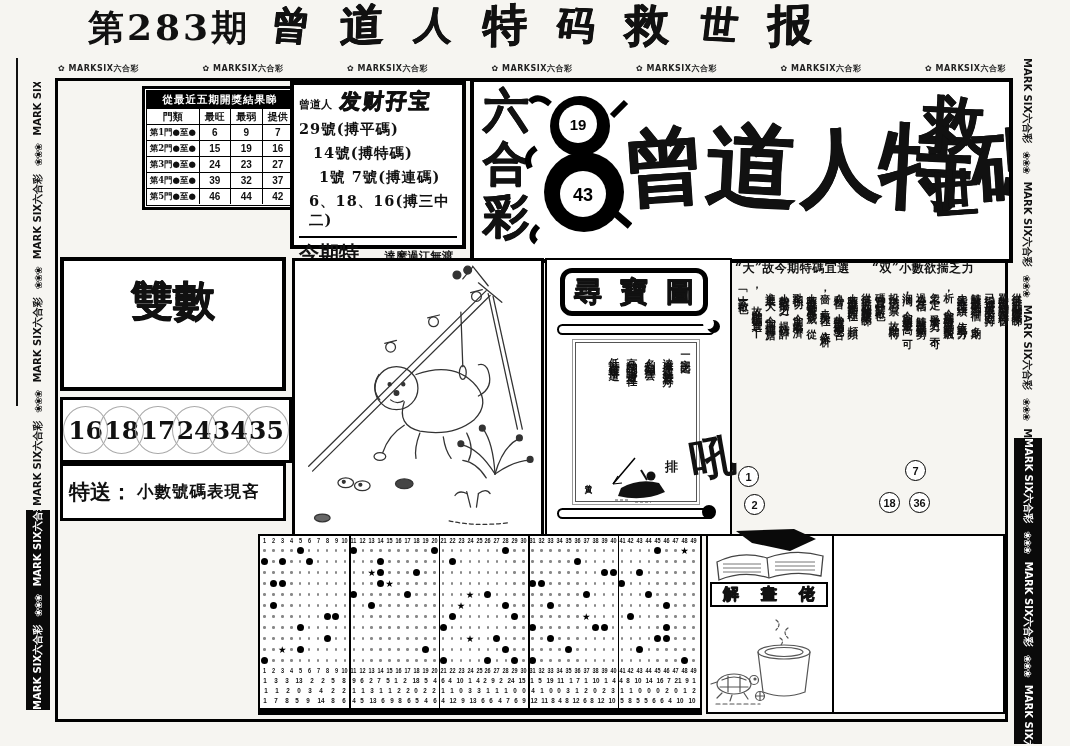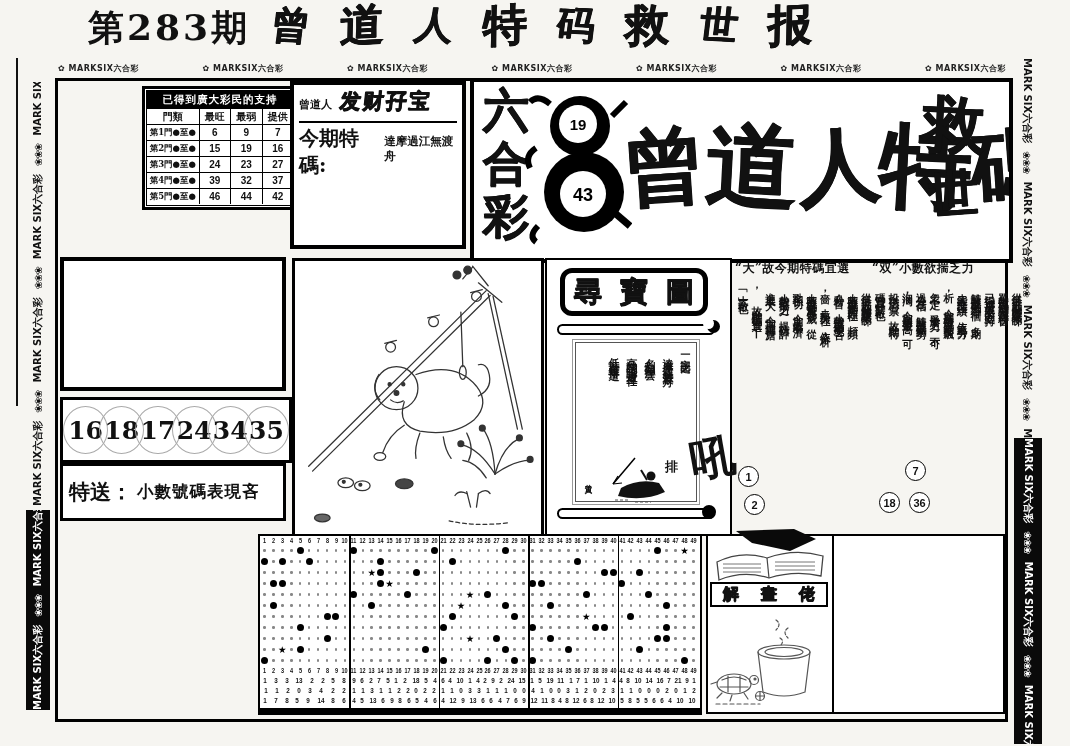--- a/index.html
+++ b/index.html
@@ -186,21 +186,21 @@
     <span class="fl">❀❀❀</span>
     <span>MARK SIX六合彩</span>
     <span class="fl">❀❀❀</span>
     <span>MARK SIX六合彩</span>
   </div>
 
 <div class="abs" id="frame"></div>
 
 <div class="abs" id="hotcold">
   <div class="inner">
-    <div class="ttl">已得到廣大彩民的支持</div>
+    <div class="ttl">從最近五期開獎結果睇</div>
     <div id="hc-head" class="trow hd" style="border-top:none;">
         <div class="c0">門類</div>
         <div class="cn">最旺</div>
         <div class="cn">最弱</div>
         <div class="cn">提供</div>
       </div>
     <div id="hc-body">
         <div class="trow">
           <div class="c0">第1門●至●</div>
           <div class="cn">6</div>
@@ -233,20 +233,26 @@
         </div>
       </div>
   </div>
 </div>
 
 <div class="abs" id="fortune">
   <div class="hd">
     <span class="brand">曾道人</span>
     <span class="fbt fat">发财孖宝</span>
   </div>
+  <div id="fortune-lines">
+      <div class="ln">29號(搏平碼)</div>
+      <div class="ln">14號(搏特碼)</div>
+      <div class="ln">1號 7號(搏連碼)</div>
+      <div class="ln">6、18、16(搏三中二)</div>
+    </div>
   <div class="sp">
     <span class="spl">今期特碼:</span>
     <span class="spv">達摩過江無渡舟</span>
   </div>
 </div>
 
 <div class="abs" id="titlebox">
   <div class="abs" id="lotto">
       <span class="fat" style="display: block;">六</span>
       <span class="fat" style="display: block;">合</span>
@@ -273,20 +279,21 @@
       <span class="fat" style="font-size: 82px; transform: rotate(-4deg);">碼</span>
     </div>
   <div class="abs" id="stack">
       <span class="s0 fat">救</span>
       <span class="s1 fat">世</span>
     </div>
 </div>
 
 <div class="abs" id="predA">
   <div class="cells">
+    <div class="cell fat">雙數</div>
   </div>
 </div>
 <div class="abs" id="predB">
     <div class="num">16</div>
     <div class="num">18</div>
     <div class="num">17</div>
     <div class="num">24</div>
     <div class="num">34</div>
     <div class="num">35</div>
   </div>

